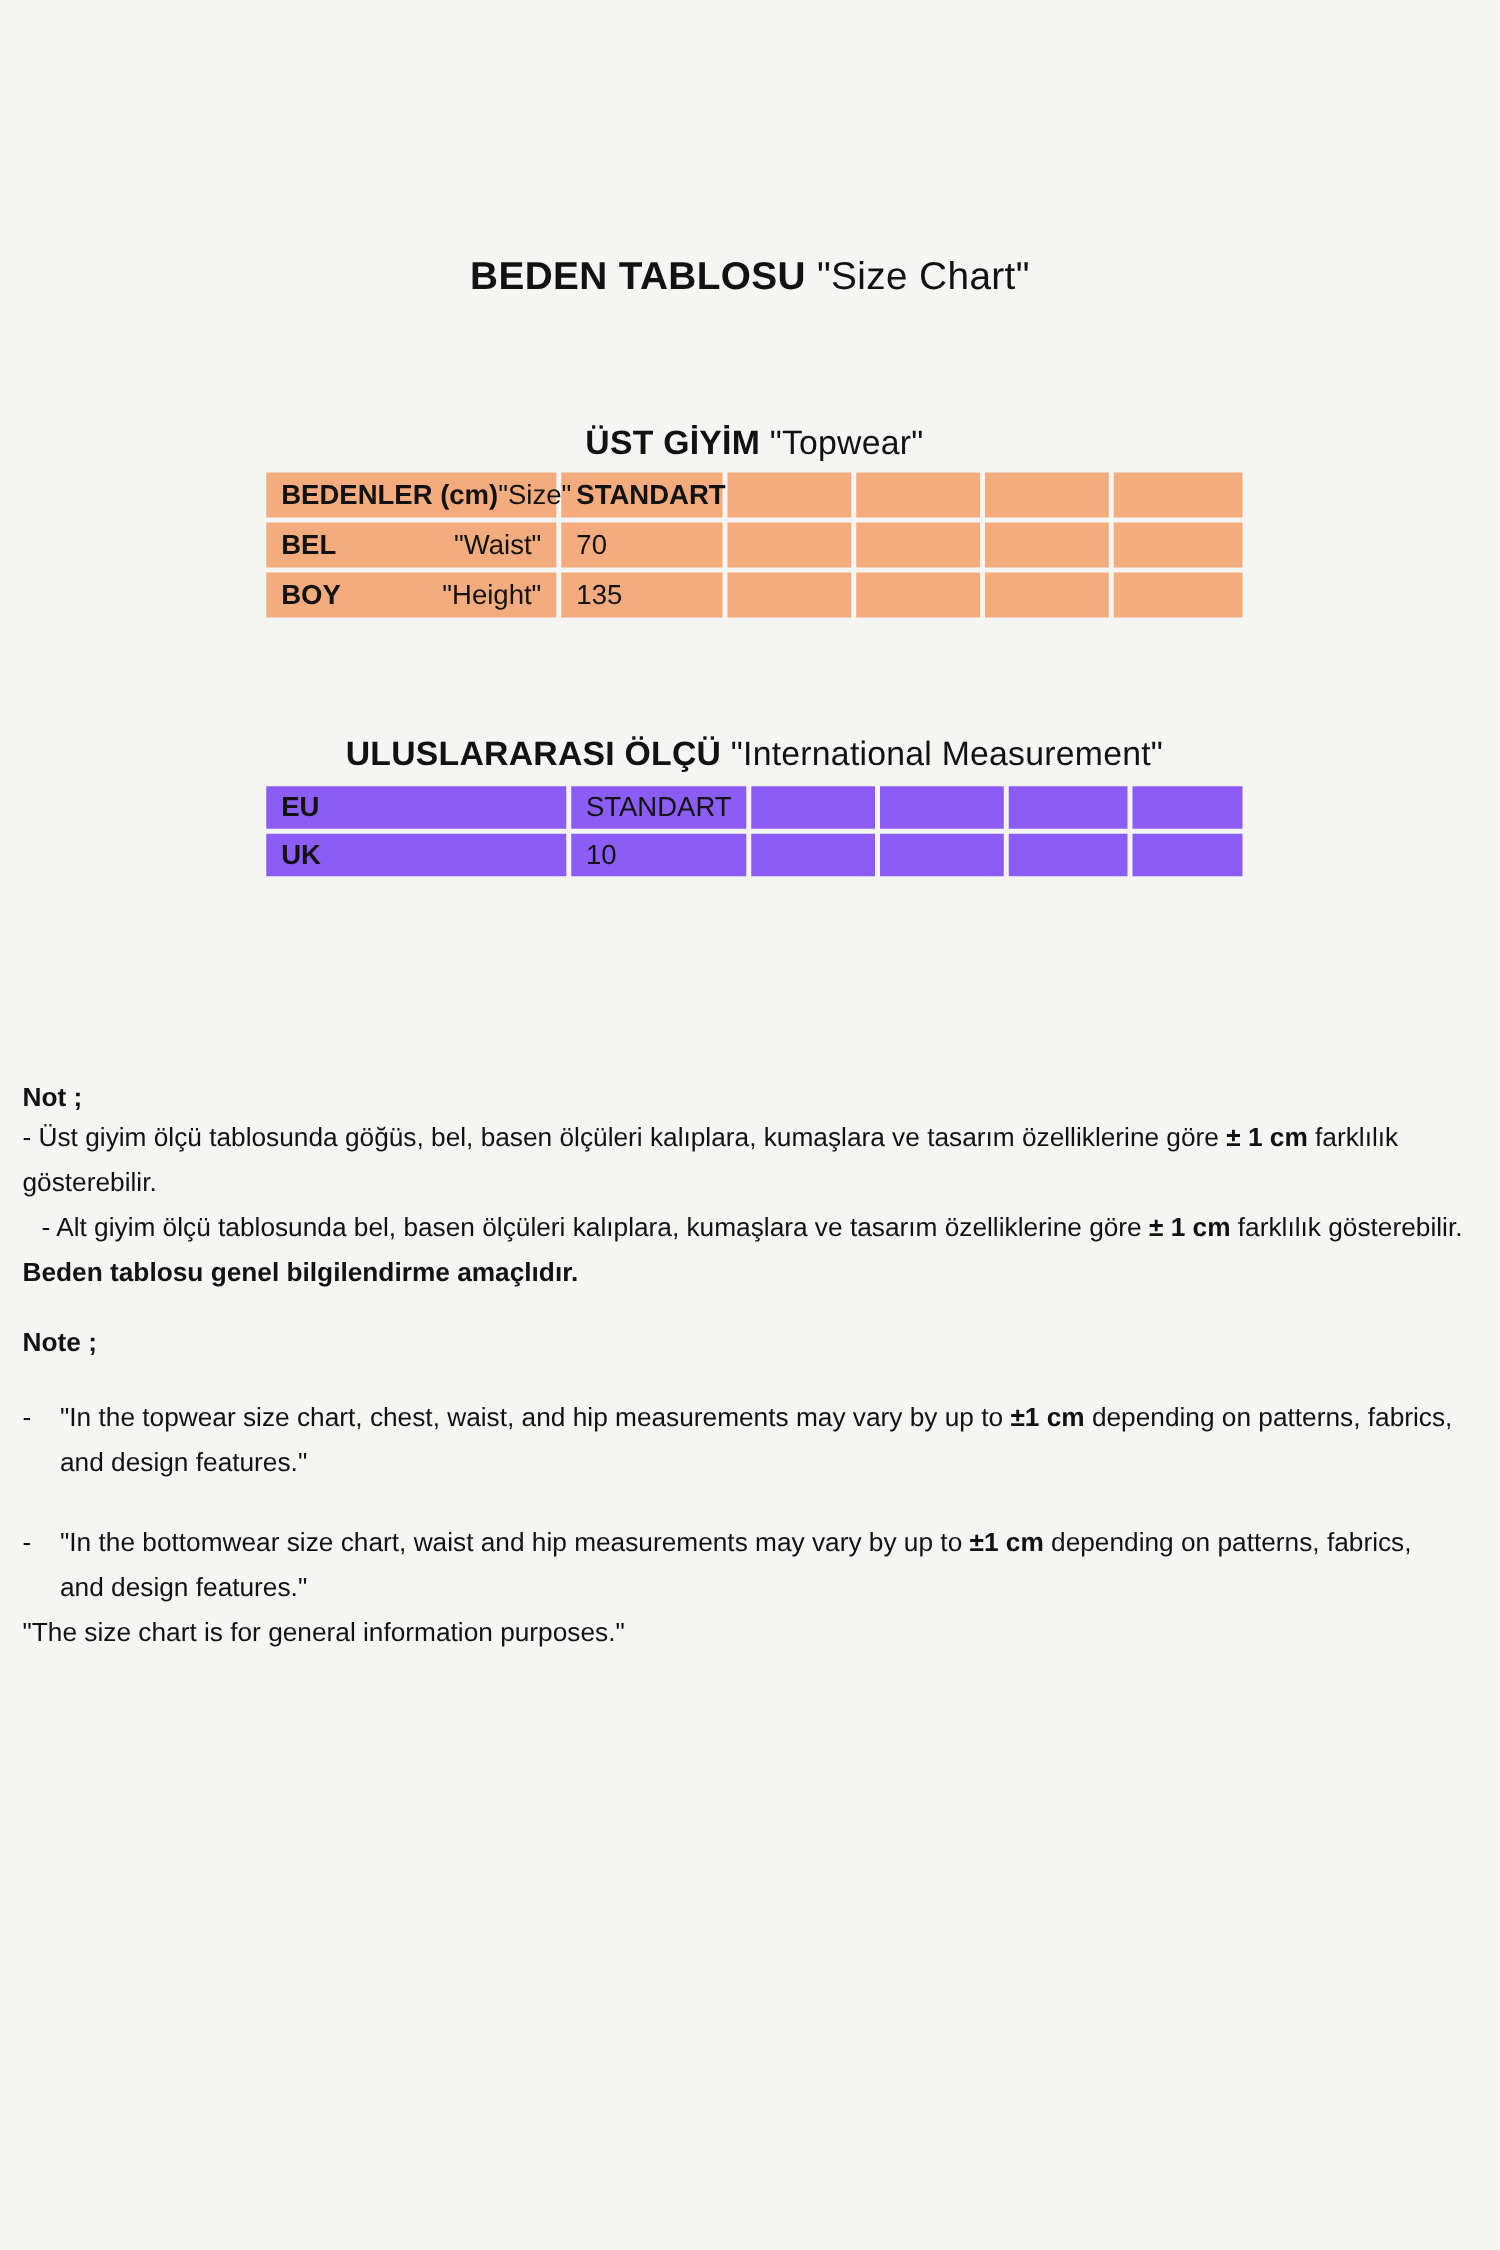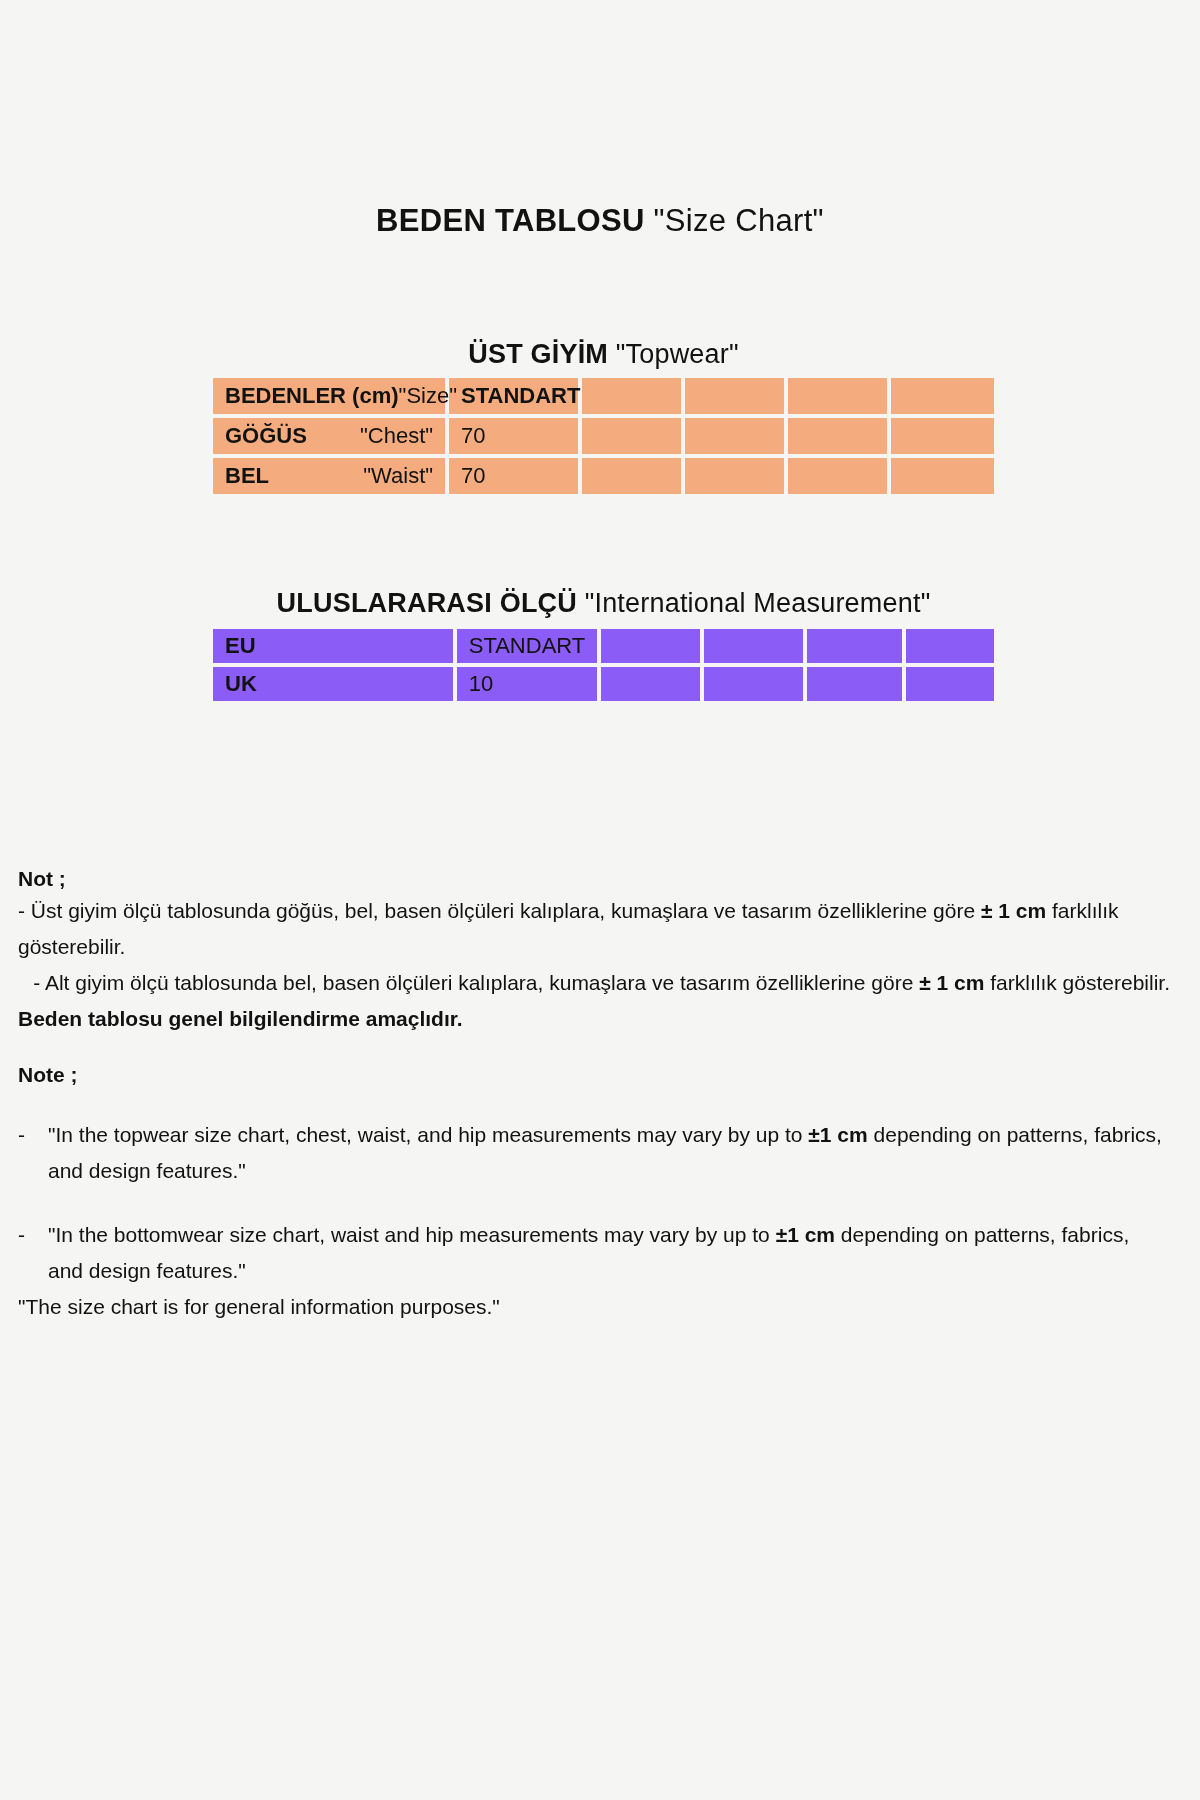--- a/index.html
+++ b/index.html
@@ -133,38 +133,38 @@
           </td>
           <td class="value-cell header-value">STANDART</td>
           <td class="empty-cell"></td>
           <td class="empty-cell"></td>
           <td class="empty-cell"></td>
           <td class="empty-cell"></td>
         </tr>
         <tr>
           <td>
             <div class="cell-flex">
-              <span class="row-label">GÖĞÜS</span>
-              <span class="row-label-en">"Chest"</span>
-            </div>
-          </td>
-          <td class="value-cell">70</td>
-          <td class="empty-cell"></td>
-          <td class="empty-cell"></td>
-          <td class="empty-cell"></td>
-          <td class="empty-cell"></td>
-        </tr>
-        <tr>
-          <td>
-            <div class="cell-flex">
               <span class="row-label">BEL</span>
               <span class="row-label-en">"Waist"</span>
             </div>
           </td>
           <td class="value-cell">70</td>
+          <td class="empty-cell"></td>
+          <td class="empty-cell"></td>
+          <td class="empty-cell"></td>
+          <td class="empty-cell"></td>
+        </tr>
+        <tr>
+          <td>
+            <div class="cell-flex">
+              <span class="row-label">BOY</span>
+              <span class="row-label-en">"Height"</span>
+            </div>
+          </td>
+          <td class="value-cell">135</td>
           <td class="empty-cell"></td>
           <td class="empty-cell"></td>
           <td class="empty-cell"></td>
           <td class="empty-cell"></td>
         </tr>
       </tbody>
     </table>
 
     <h2 class="section-heading heading-intl">
       <span class="bold">ULUSLARARASI ÖLÇÜ</span>

